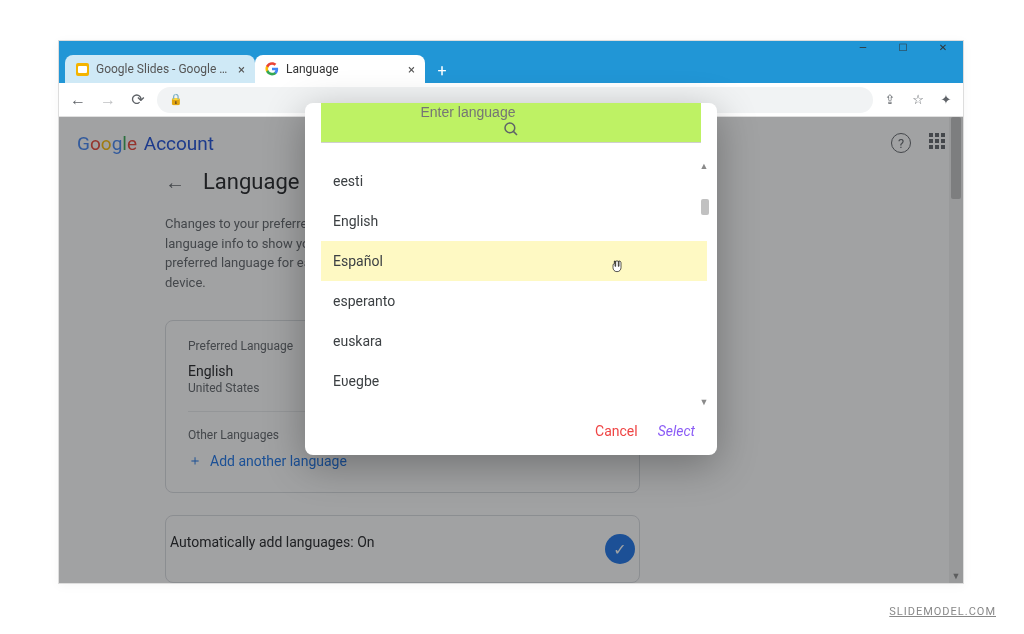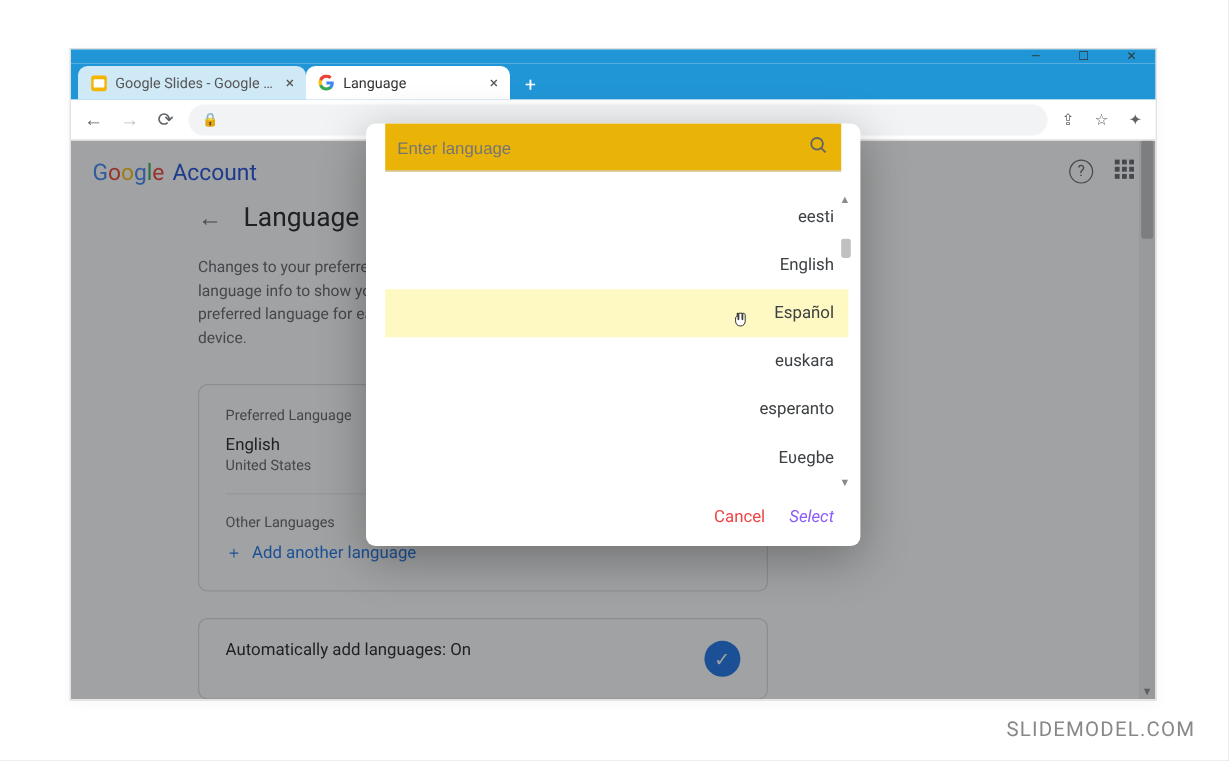--- a/index.html
+++ b/index.html
@@ -145,21 +145,21 @@
   }
   .card-label { font-size:12px; color:#5f6368; margin-bottom:10px; }
   .lang-name { font-size:14px; color:#202124; }
   .lang-sub { font-size:12px; color:#5f6368; margin-top:2px;}
   .card-hr { border:none; border-top:1px solid #e8eaed; margin:16px 0; }
   .add-link { color:#1a73e8; font-size:14px; display:flex; align-items:center; gap:8px;}
   .card2 {
     margin-top:22px;
     border:1px solid #dadce0;
     border-radius:8px;
-    padding: 18px 22px;
+    padding: 18px 4px;
     max-width: 475px;
     display:flex; align-items:flex-start; gap:10px;
   }
   .toggle {
     width:30px; height:30px; border-radius:50%;
     background:#1a73e8; flex-shrink:0;
     display:flex; align-items:center; justify-content:center;
     color:#fff; font-size:16px;
     margin-left:auto;
   }
@@ -175,40 +175,41 @@
     border-radius:8px;
     box-shadow: 0 10px 40px rgba(0,0,0,0.3);
     padding-bottom: 14px;
   }
   .dialog-title {
     font-size:15px; color:#3c4043;
     padding: 18px 20px 12px;
   }
   .search-row {
     margin: 0 16px;
-    background:#eab308;
+    background:#bef264;
     display:flex; align-items:center;
     padding: 0 10px;
     height:40px;
     border-bottom:1px solid #cfcfcf;
+    flex-direction:column;
   }
   .search-input {
     flex:1; border:none; background:transparent;
     font-size:14px; color:#5f6368; outline:none;
   }
   .search-input::placeholder { color:#757575; }
   .search-ico { font-size:16px; color:#5f6368; }
   .lang-list {
     margin: 18px 10px 6px 16px;
     position:relative;
     height: 246px;
   }
   .lang-item {
     padding: 12px 12px;
-    font-size:14px; color:#3c4043;text-align:right;
+    font-size:14px; color:#3c4043;
   }
   .lang-item.hover { background:#fef9c3; }
   .lang-scrollbar-track {
     position:absolute; right:-2px; top:0; bottom:0;
     width:10px;
   }
   .sb-arrow { height:10px; display:flex; align-items:center; justify-content:center; color:#8a8a8a; font-size:9px;}
   .sb-thumb {
     position:absolute; right:0; width:8px; height:16px;
     background:#c1c1c1; border-radius:2px;
@@ -221,21 +222,21 @@
   }
   .btn-cancel { color:#ef4444; }
   .btn-select { color:#8b5cf6;font-style:italic; }
   .cursor {
     position:absolute;
     width:16px; height:20px;
     pointer-events:none;
   }
   .watermark {
     position:absolute; right:28px; bottom:16px;
-    font-size:17px; letter-spacing:1px; color:#888;
+    font-size:11px; letter-spacing:1px; color:#888;text-decoration:underline;
   }
   
   .favicon-slides {
     width:13px; height:13px; background:#f4b400; border-radius:2px; position:relative;
   }
   .favicon-slides::after {
     content:''; position:absolute; top:3px; left:2px; width:9px; height:7px; background:#fff; border-radius:1px;
   }
   
   .appsgrid {
@@ -370,22 +371,22 @@
             <circle cx="10.5" cy="10.5" r="6.5"></circle>
             <line x1="20" y1="20" x2="15.2" y2="15.2"></line>
           </svg>
       </span>
     </div>
     <div class="lang-list">
       <div id="lang-items">
           <div class="lang-item">eesti</div>
           <div class="lang-item">English</div>
           <div class="lang-item hover">Español</div>
+          <div class="lang-item">esperanto</div>
           <div class="lang-item">euskara</div>
-          <div class="lang-item">esperanto</div>
           <div class="lang-item">Eʋegbe</div>
         </div>
       <div class="lang-scrollbar-track">
         <div class="sb-arrow">▲</div>
         <div class="sb-thumb"></div>
         <div class="sb-arrow" style="position:absolute;bottom:0;left:0;right:0">▼</div>
       </div>
       <svg class="cursor" style="top:96px; left:288px" viewBox="0 0 24 24">
         <path fill="#fff" stroke="#000" stroke-width="1" d="M9 3v8h1V3h4v8h1V3c2 0 3 1 3 3v7c0 3-2 6-6 6s-6-3-6-6v-4c0-1 1-2 2-2V3h1z"></path>
       </svg>

